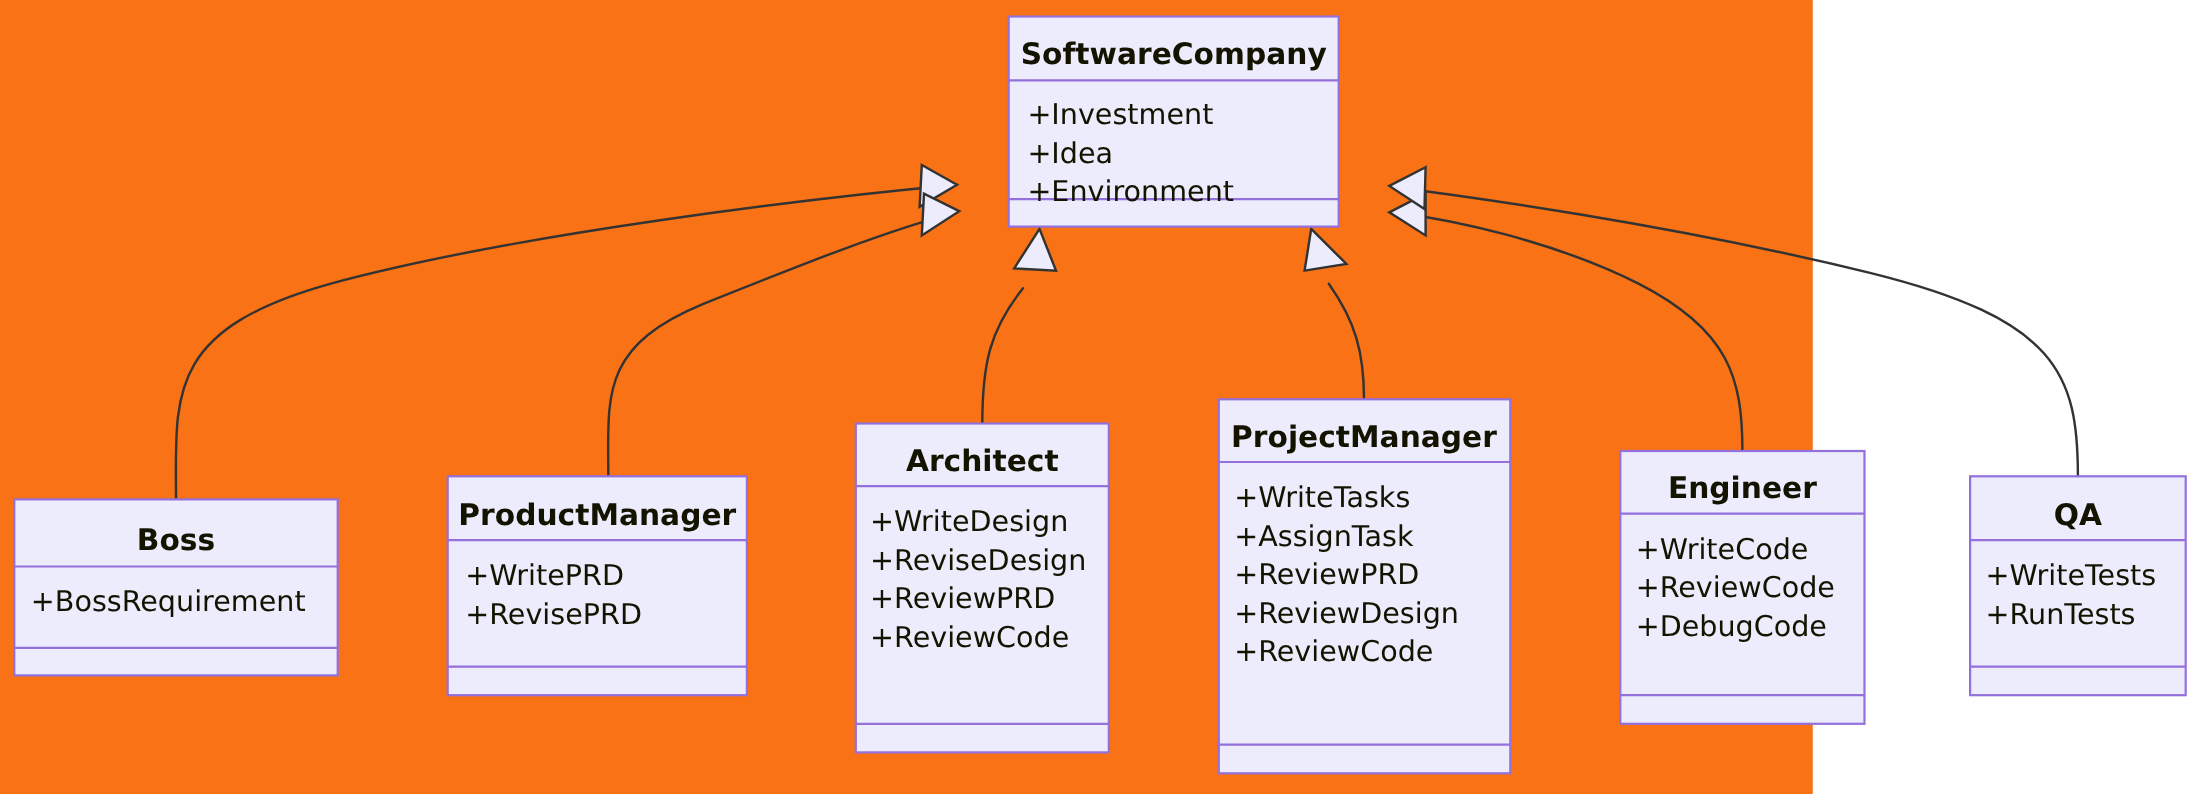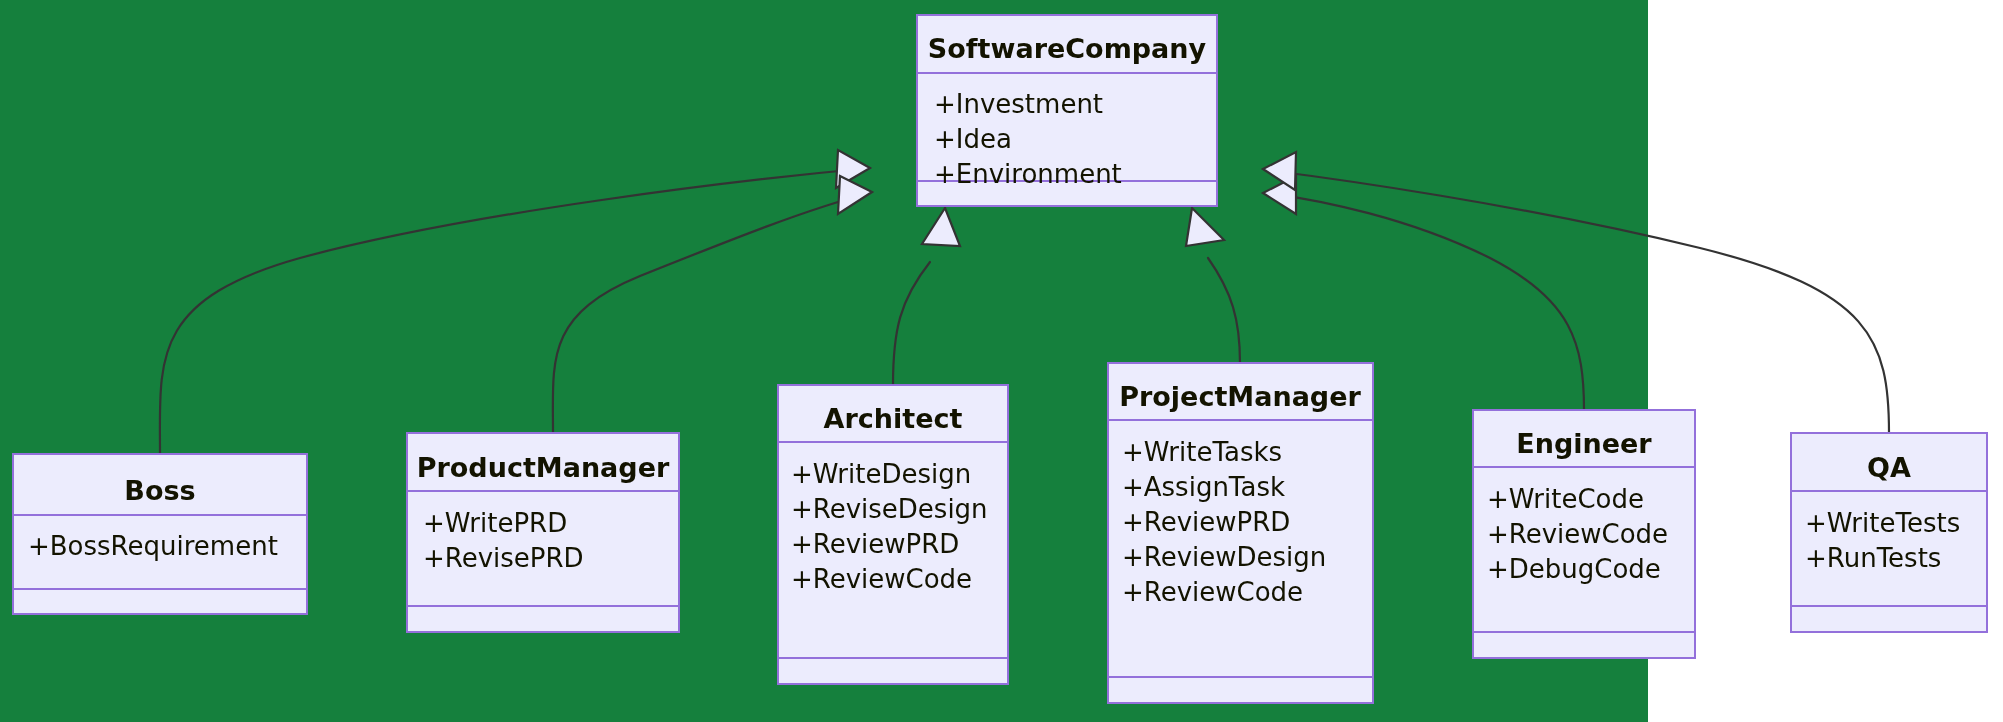--- a/index.html
+++ b/index.html
@@ -10,21 +10,21 @@
   body {
     width: 2003px;
     height: 722px;
     overflow: hidden;
     font-family: "DejaVu Sans", sans-serif;
   }
   #diagram-root {
     position: relative;
     width: 1648px;
     height: 722px;
-    background: #15803d;
+    background: #f97316;
   }
   svg.uml-canvas {
     position: absolute;
     top: 0;
     left: 0;
     width: 2003px;
     height: 722px;
     display: block;
   }
   .cls-box-rect {

